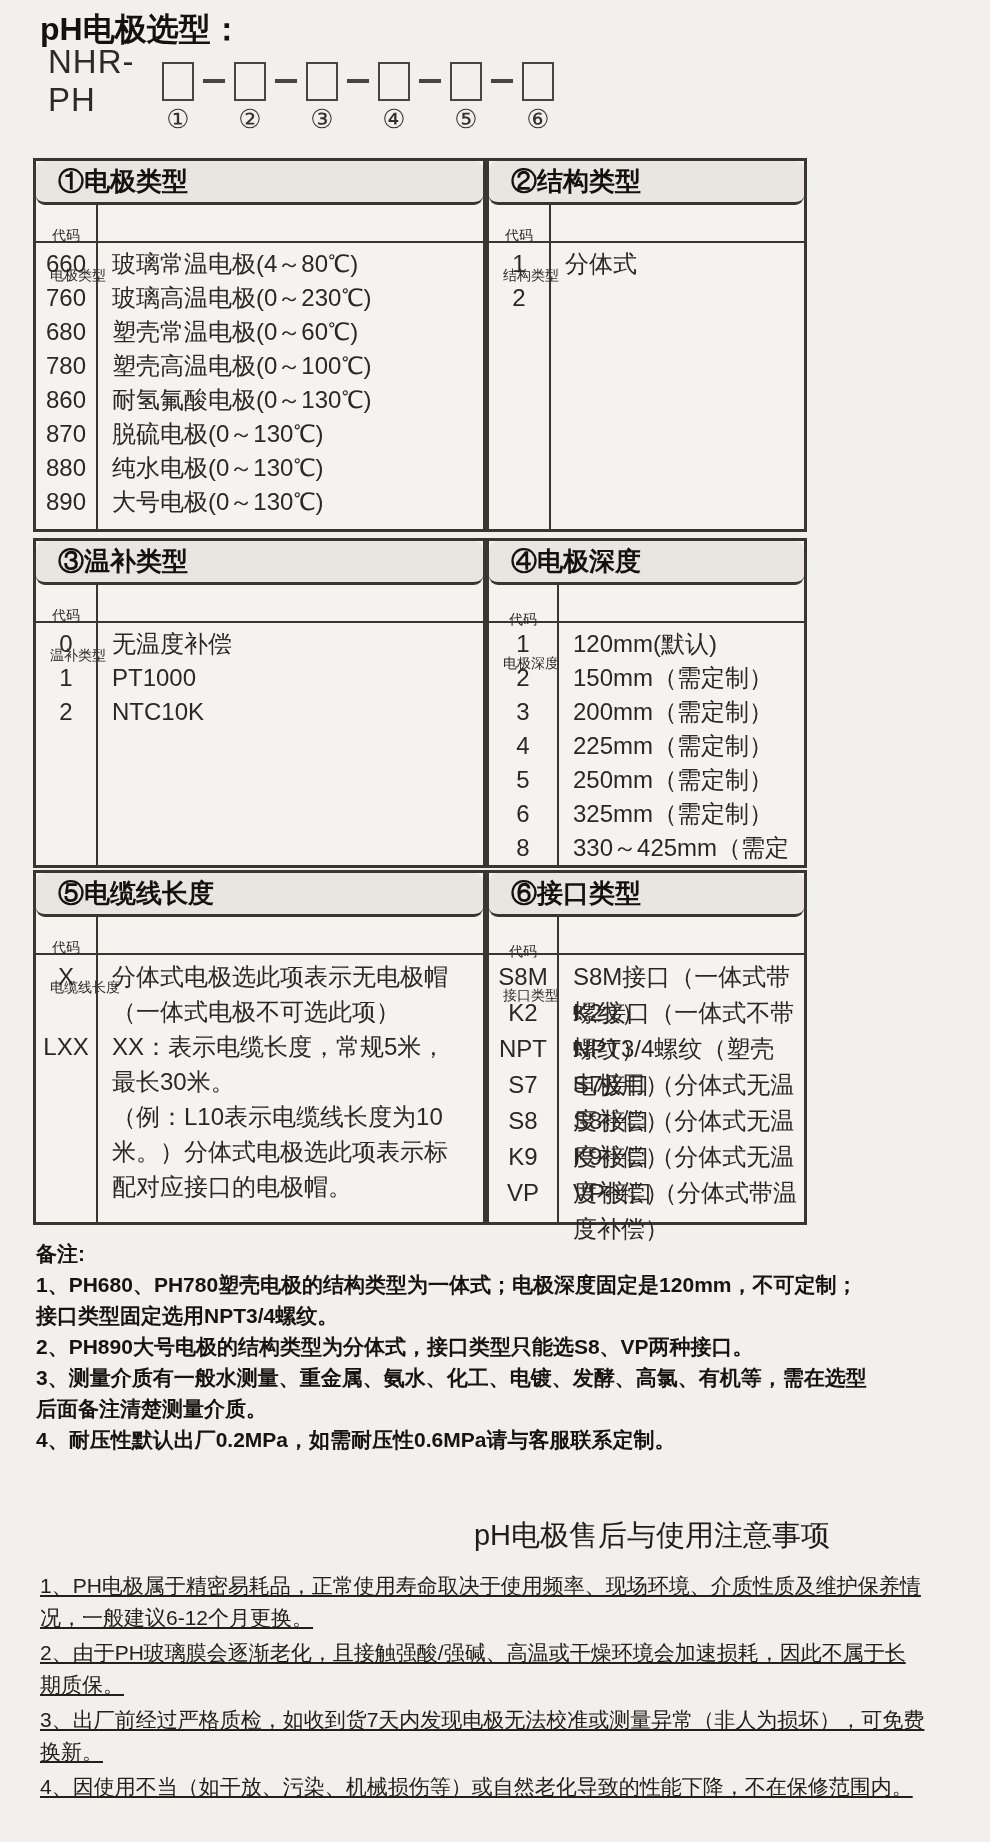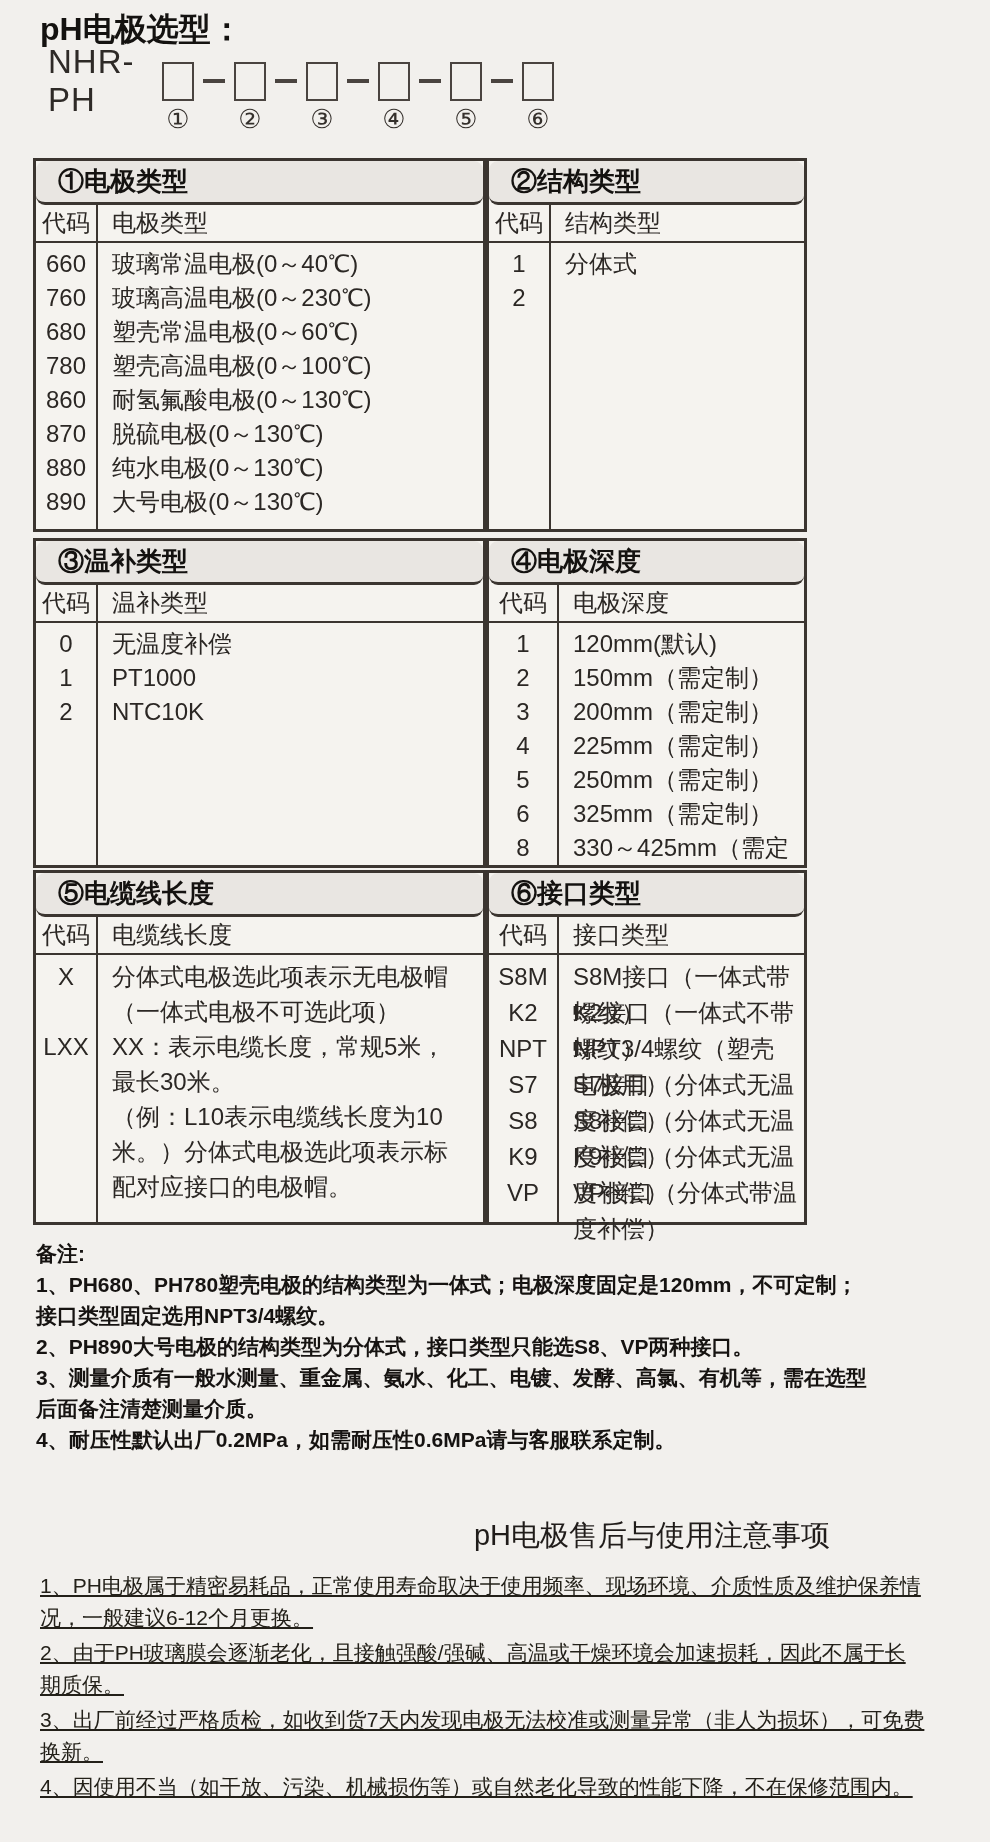--- a/index.html
+++ b/index.html
@@ -26,21 +26,21 @@
   .grp3 { top:870px; height:355px; }
   .panel { border:3px solid var(--border,#3b3530); background:var(--panel_bg,#f5f3ef); display:flex; flex-direction:column; }
   .panel.l { width:453px; }
   .panel.r { width:321px; }
   .band {
     height:44px; line-height:41px; padding-left:22px;
     background:var(--band_bg,#e9e6e2);
     border-bottom:3px solid var(--border,#3b3530);
     font-size:26px; font-weight:bold; color:var(--heading,#141210);border-radius:9px;
   }
-  .subhead { display:flex; border-bottom:2px solid var(--border,#3b3530); height:38px; font-size:24px; }
+  .subhead { display:flex; border-bottom:2px solid var(--border,#3b3530); height:38px; font-size:14px;flex-direction:column; }
   .subhead .ch { display:flex; align-items:center; justify-content:center; border-right:2px solid var(--border,#3b3530); }
   .subhead .vh { display:flex; align-items:center; padding-left:14px; }
   .tb { flex:1; display:flex; font-size:24px; }
   .codes { border-right:2px solid var(--border,#3b3530); padding-top:4px; text-align:center; }
   .vals { flex:1; padding:4px 6px 0 14px; }
   .w62 { width:62px; flex:0 0 62px; }
   .w70 { width:70px; flex:0 0 70px; }
   .r34 { height:34px; line-height:34px; }
   .r36 { height:36px; line-height:36px; }
   .multi { white-space:pre-line; line-height:35px; }
@@ -96,21 +96,21 @@
           <div class="r34">660</div>
           <div class="r34">760</div>
           <div class="r34">680</div>
           <div class="r34">780</div>
           <div class="r34">860</div>
           <div class="r34">870</div>
           <div class="r34">880</div>
           <div class="r34">890</div>
         </div>
         <div class="vals">
-          <div class="r34">玻璃常温电极(0～40℃)</div>
+          <div class="r34">玻璃常温电极(4～80℃)</div>
           <div class="r34">玻璃高温电极(0～230℃)</div>
           <div class="r34">塑壳常温电极(0～60℃)</div>
           <div class="r34">塑壳高温电极(0～100℃)</div>
           <div class="r34">耐氢氟酸电极(0～130℃)</div>
           <div class="r34">脱硫电极(0～130℃)</div>
           <div class="r34">纯水电极(0～130℃)</div>
           <div class="r34">大号电极(0～130℃)</div>
         </div>
       </div>
     </section>

